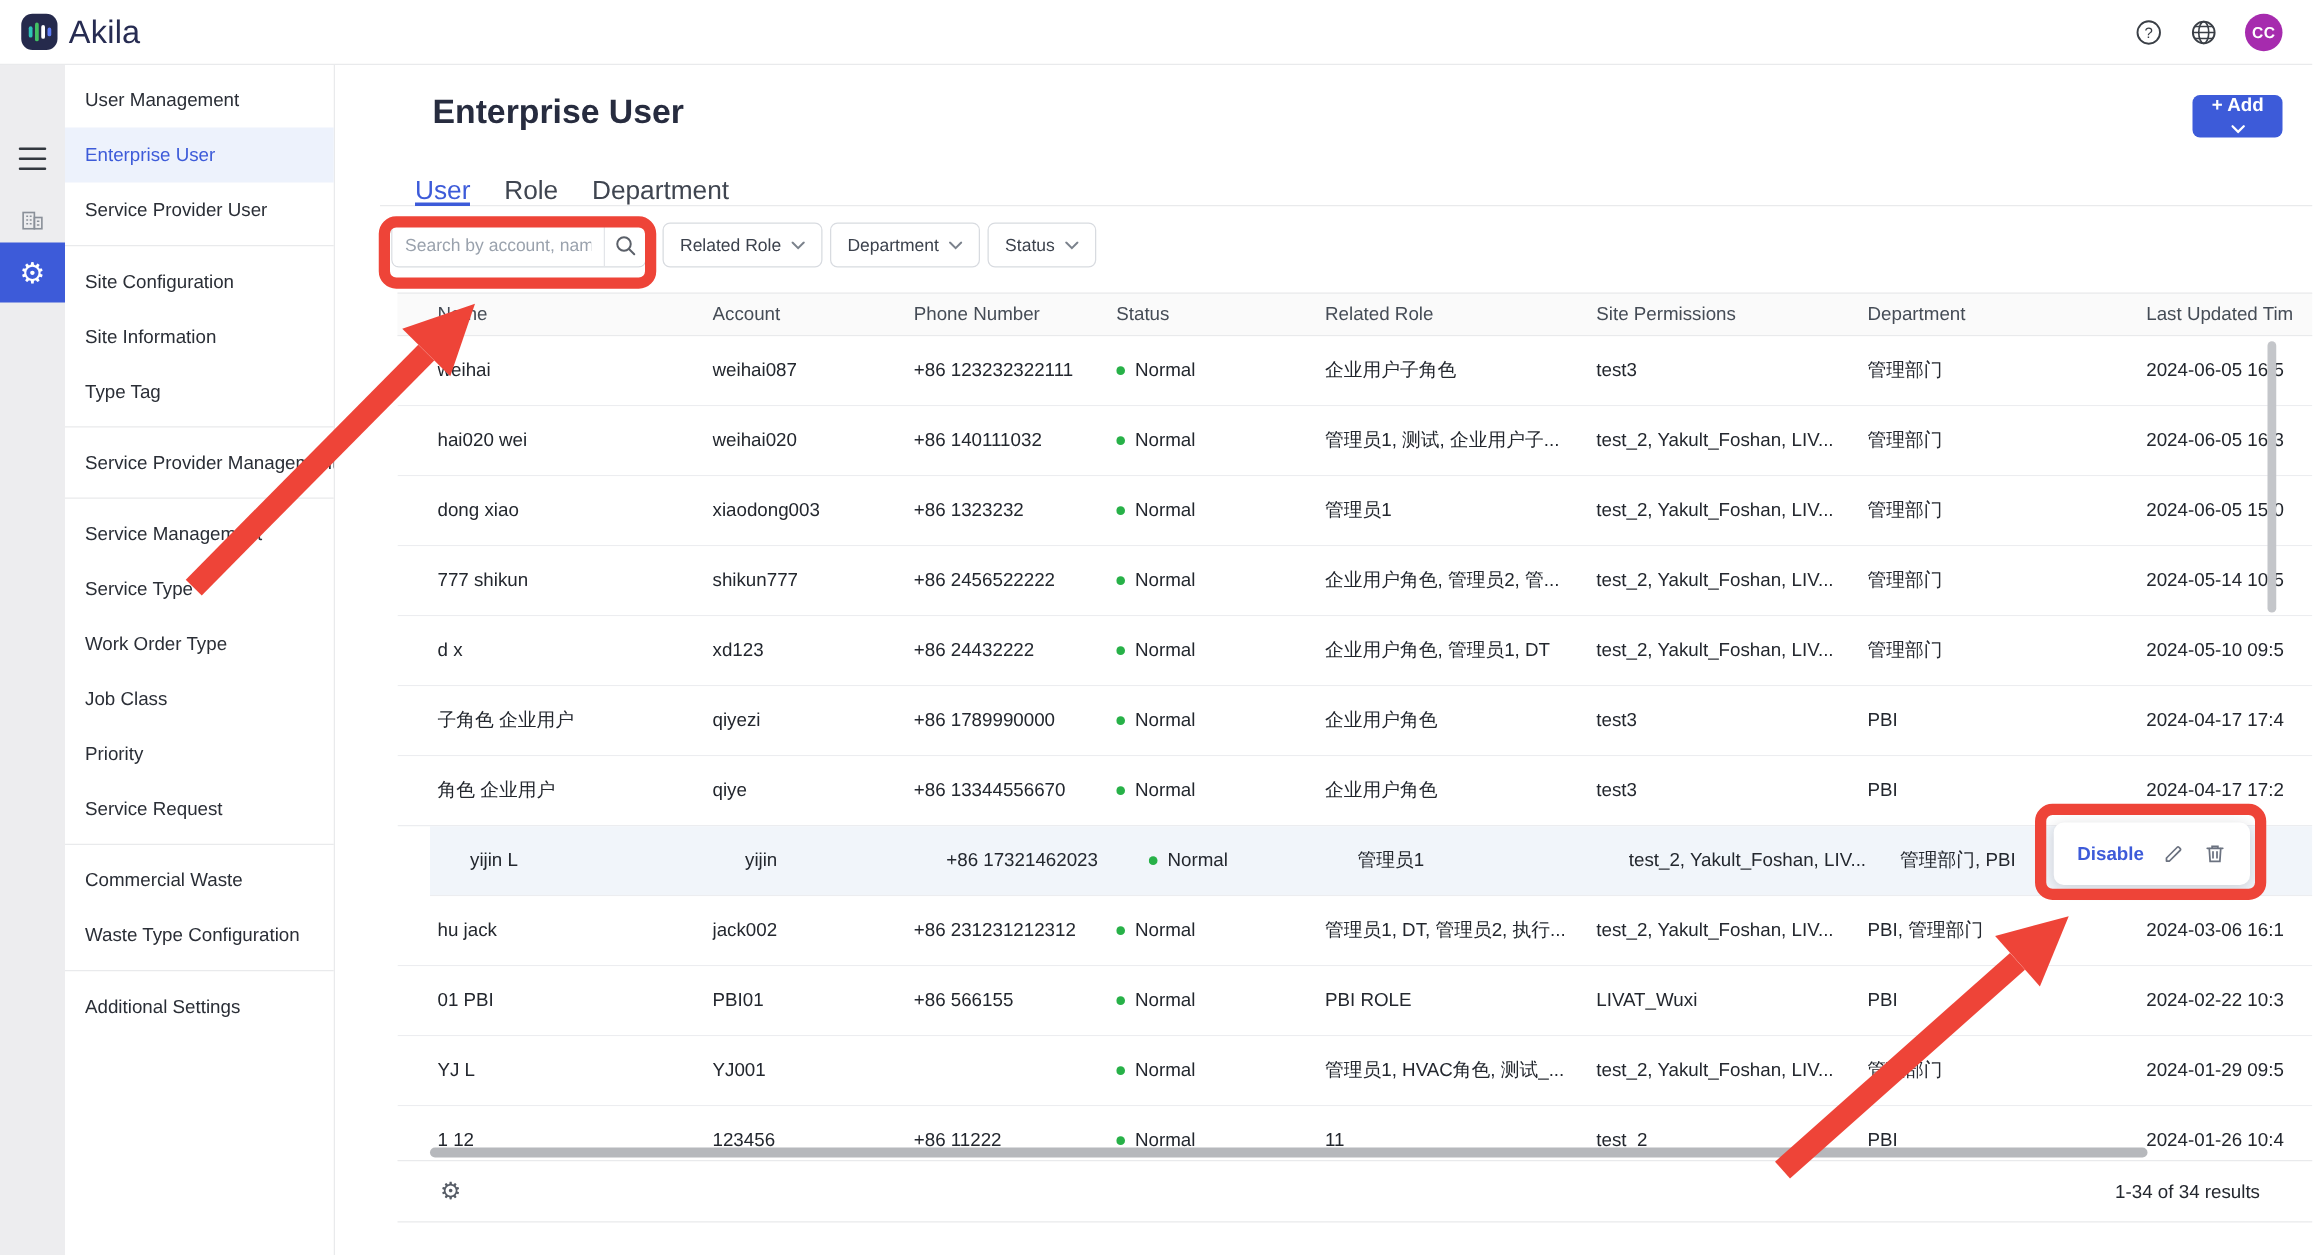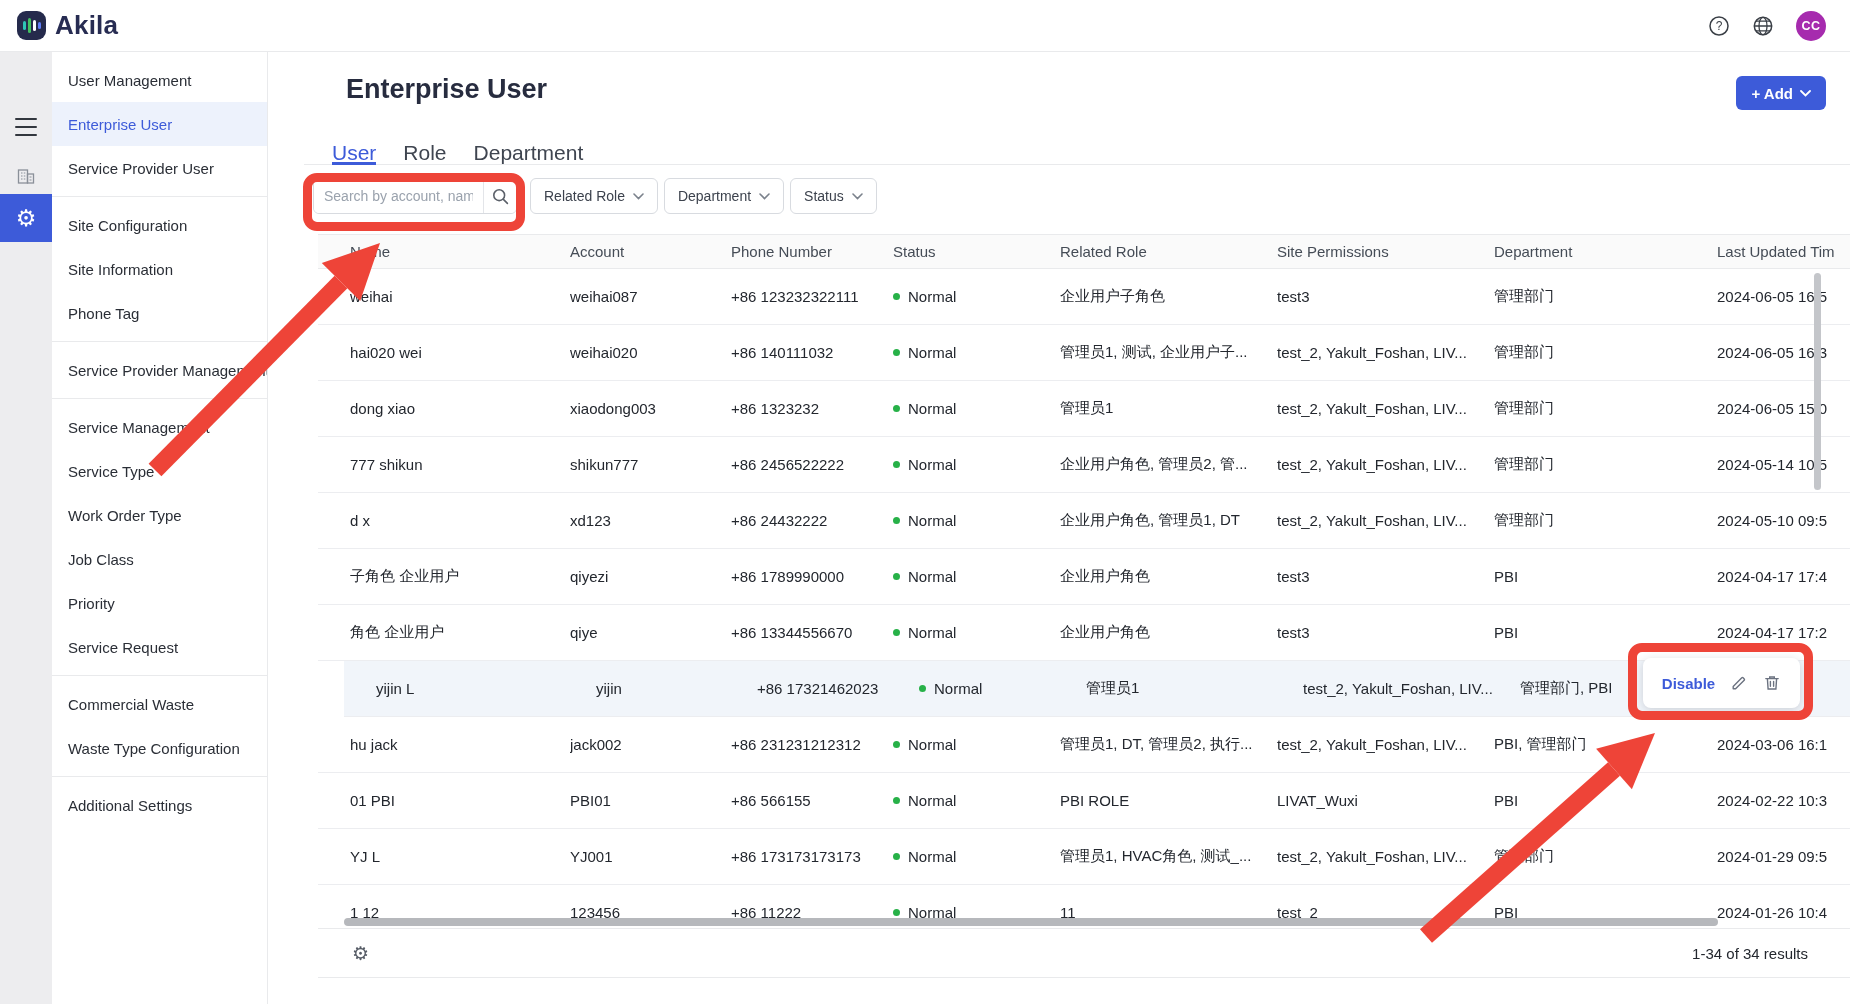--- a/index.html
+++ b/index.html
@@ -17,21 +17,21 @@
   .topbar{position:absolute;left:0;top:0;width:1850px;height:52px;background:#fff;
     border-bottom:1px solid var(--border);display:flex;align-items:center;z-index:10;}
   .logo{display:flex;align-items:center;gap:9px;padding-left:17px;}
   .logo-icon{width:29px;height:29px;border-radius:9px;background:#252a4c;display:flex;
     align-items:center;justify-content:center;gap:2px;}
   .logo-icon i{display:block;width:3px;border-radius:2px;}
   .logo-icon i:nth-child(1){height:9px;background:#2ec4b6;}
   .logo-icon i:nth-child(2){height:15px;background:#43c163;}
   .logo-icon i:nth-child(3){height:11px;background:#ffffff;}
   .logo-icon i:nth-child(4){height:7px;background:#5f7df7;}
-  .logo-text{font-size:26px;font-weight:700;color:#272c52;letter-spacing:.2px;}
+  .logo-text{font-size:26px;font-weight:400;color:#272c52;letter-spacing:.2px;}
   .topbar-right{position:absolute;right:0;top:0;height:52px;display:flex;align-items:center;gap:22px;padding-right:24px;}
   .tb-icon{width:22px;height:22px;cursor:pointer;}
   .avatar{width:30px;height:30px;border-radius:50%;background:var(--avatar);color:#fff;
     font-size:12.5px;font-weight:700;display:flex;align-items:center;justify-content:center;letter-spacing:.4px;}
 
   
   .rail{position:absolute;left:0;top:52px;width:52px;height:952px;background:var(--rail);z-index:5;}
   .hamburger{position:absolute;left:15px;top:66px;width:22px;height:18px;display:flex;
     flex-direction:column;justify-content:space-between;cursor:pointer;}
   .hamburger i{display:block;height:2.4px;background:#32373e;border-radius:1px;}
@@ -46,21 +46,21 @@
   .s-row{height:44px;display:flex;align-items:center;padding-left:16px;font-size:15px;
     color:#2a2e36;white-space:nowrap;overflow:hidden;cursor:pointer;}
   .s-row.active{background:var(--blue-bg);color:var(--blue);}
   .s-div{height:1px;background:var(--border);margin:6px 0;}
 
   
   .main{position:absolute;left:304px;top:52px;width:1546px;height:952px;background:#fff;}
   .page-title{position:absolute;left:42px;top:22px;font-size:27px;font-weight:600;color:#272c3f;}
   .add-btn{position:absolute;right:24px;top:24px;height:34px;padding:0 15px;border:none;
     background:var(--blue);color:#fff;border-radius:6px;font-size:15px;font-weight:700;
-    display:flex;align-items:center;gap:7px;cursor:pointer;font-family:inherit;}
+    display:flex;align-items:center;gap:7px;cursor:pointer;font-family:inherit;flex-direction:column;}
 
   .tabs{position:absolute;left:0;right:0;top:84px;height:29px;border-bottom:1px solid var(--border);
     display:flex;gap:27px;padding-left:28px;}
   .tab{font-size:21px;color:#3f4550;padding-top:5px;height:29px;cursor:pointer;}
   .tab.active{color:var(--blue);box-shadow:inset 0 -3px 0 var(--blue);}
 
   .filters{position:absolute;left:9px;top:126px;height:36px;display:flex;gap:7px;}
   .search{width:204px;height:36px;border:1px solid #d8dbe0;border-radius:6px;display:flex;
     align-items:stretch;background:#fff;overflow:hidden;}
   .search input{flex:1;border:none;outline:none;font-size:14px;padding:0 10px;color:var(--text);
@@ -160,21 +160,21 @@
     </div>
   </div>
 
   <nav class="sidebar">
       <div class="s-row">User Management</div>
       <div class="s-row active">Enterprise User</div>
       <div class="s-row">Service Provider User</div>
       <div class="s-div"></div>
       <div class="s-row">Site Configuration</div>
       <div class="s-row">Site Information</div>
-      <div class="s-row">Phone Tag</div>
+      <div class="s-row">Type Tag</div>
       <div class="s-div"></div>
       <div class="s-row">Service Provider Management</div>
       <div class="s-div"></div>
       <div class="s-row">Service Management</div>
       <div class="s-row">Service Type</div>
       <div class="s-row">Work Order Type</div>
       <div class="s-row">Job Class</div>
       <div class="s-row">Priority</div>
       <div class="s-row">Service Request</div>
       <div class="s-div"></div>
@@ -368,21 +368,20 @@
             <span>Normal</span>
           </div>
           <div class="cell c4">PBI ROLE</div>
           <div class="cell c5">LIVAT_Wuxi</div>
           <div class="cell c6">PBI</div>
           <div class="cell c7">2024-02-22 10:3</div>
         </div>
         <div class="trow">
           <div class="cell c0">YJ L</div>
           <div class="cell c1">YJ001</div>
-          <div class="cell c2">+86 173173173173</div>
           <div class="cell c3">
             <span class="dot"></span>
             <span>Normal</span>
           </div>
           <div class="cell c4">管理员1, HVAC角色, 测试_...</div>
           <div class="cell c5">test_2, Yakult_Foshan, LIV...</div>
           <div class="cell c6">管理部门</div>
           <div class="cell c7">2024-01-29 09:5</div>
         </div>
         <div class="trow">

